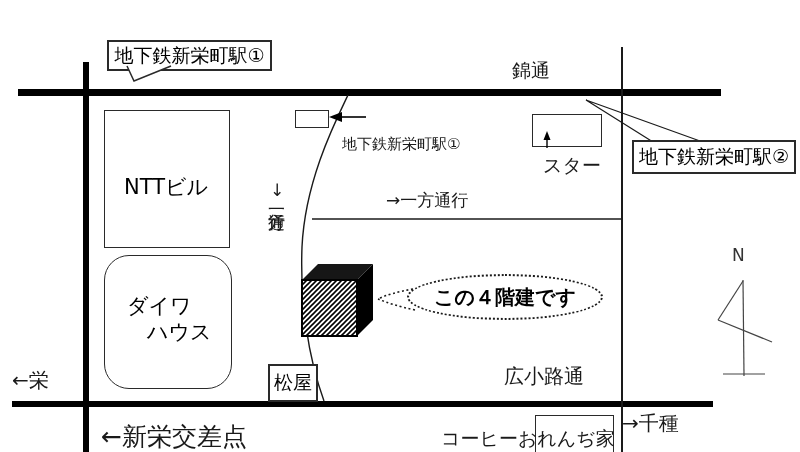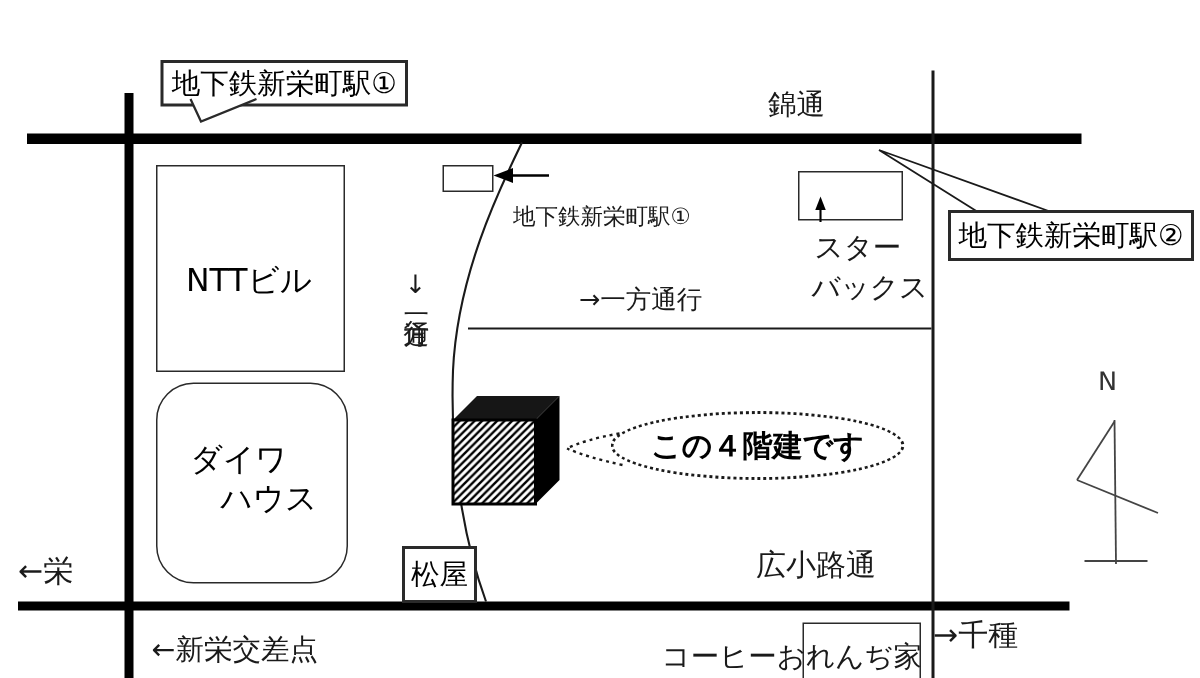--- a/index.html
+++ b/index.html
@@ -71,21 +71,21 @@
     z-index: 2;
     left: 407px; top: 242px; width: 192px; height: 42px;
     border: 2px dotted #1a1a1a;
     border-radius: 50%;
     display: flex; align-items: center; justify-content: center;
     font-size: 20px; font-weight: bold;
     white-space: nowrap;
   }
   .hirokoji    { left: 504px; top: 333px; font-size: 20px; }
   .sakae       { left: 12px;  top: 337px; font-size: 20px; }
-  .shinsakae   { left: 101px; top: 391px; font-size: 19px; }
+  .shinsakae   { left: 101px; top: 391px; font-size: 25px; }
   .coffee-box  { left: 535px; top: 383px; width: 77px; height: 44px; background: transparent; }
   .coffee-text { left: 441px; top: 396px; font-size: 19px; z-index: 2; }
   .chikusa     { left: 622px; top: 380px; font-size: 20px; }
   .compass-n   { left: 732px; top: 214px; font-size: 17px; color: #333; }
 </style>
 </head>
 <body>
 
 <div class="map-canvas">
 
@@ -127,21 +127,20 @@
     <span>地下鉄新栄町駅①</span>
   </div>
 
   <div class="lbl nishiki">錦通</div>
 
   <div class="outline-box atm-box"></div>
   <div class="lbl cashcorner">地下鉄新栄町駅①</div>
 
   <div class="outline-box sb-box"></div>
   <div class="lbl sb1">スター</div>
-  <div class="lbl sb2">バックス</div>
 
   <div class="boxed station2-box">
     <span>地下鉄新栄町駅②</span>
   </div>
 
   <div class="outline-box ntt-box">
     <span class="ntt-text">NTTビル</span>
   </div>
 
   <div class="outline-box daiwa-box">

